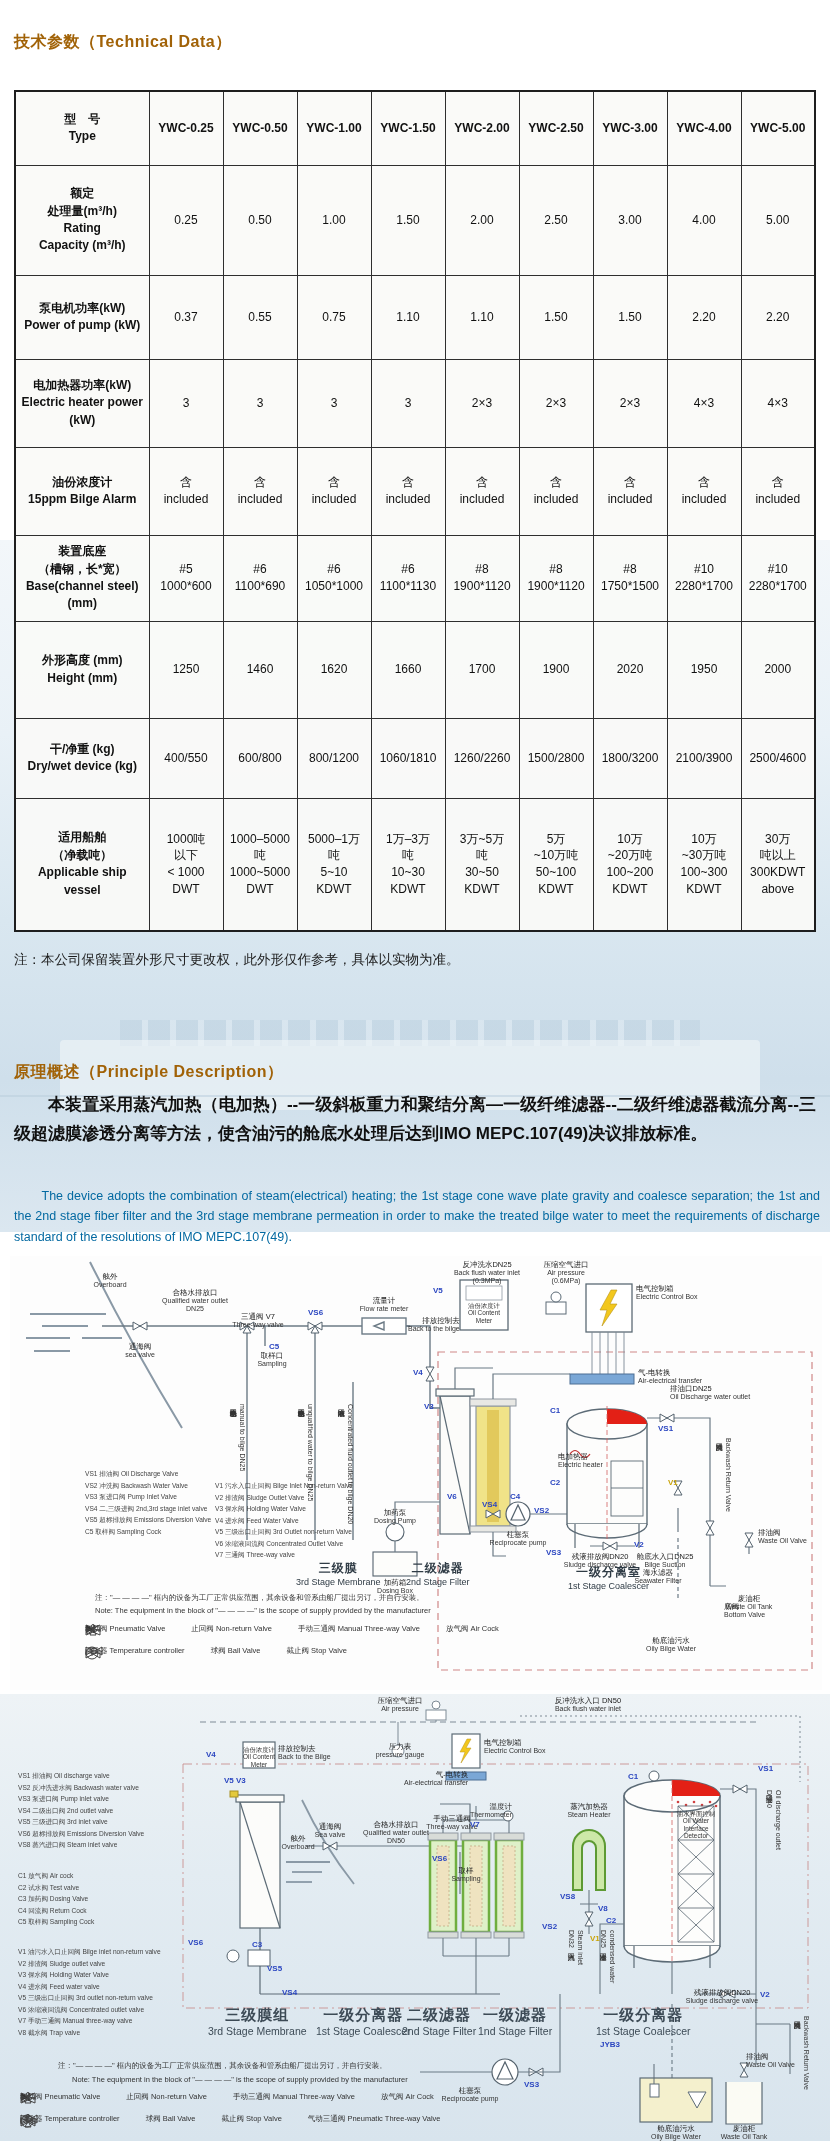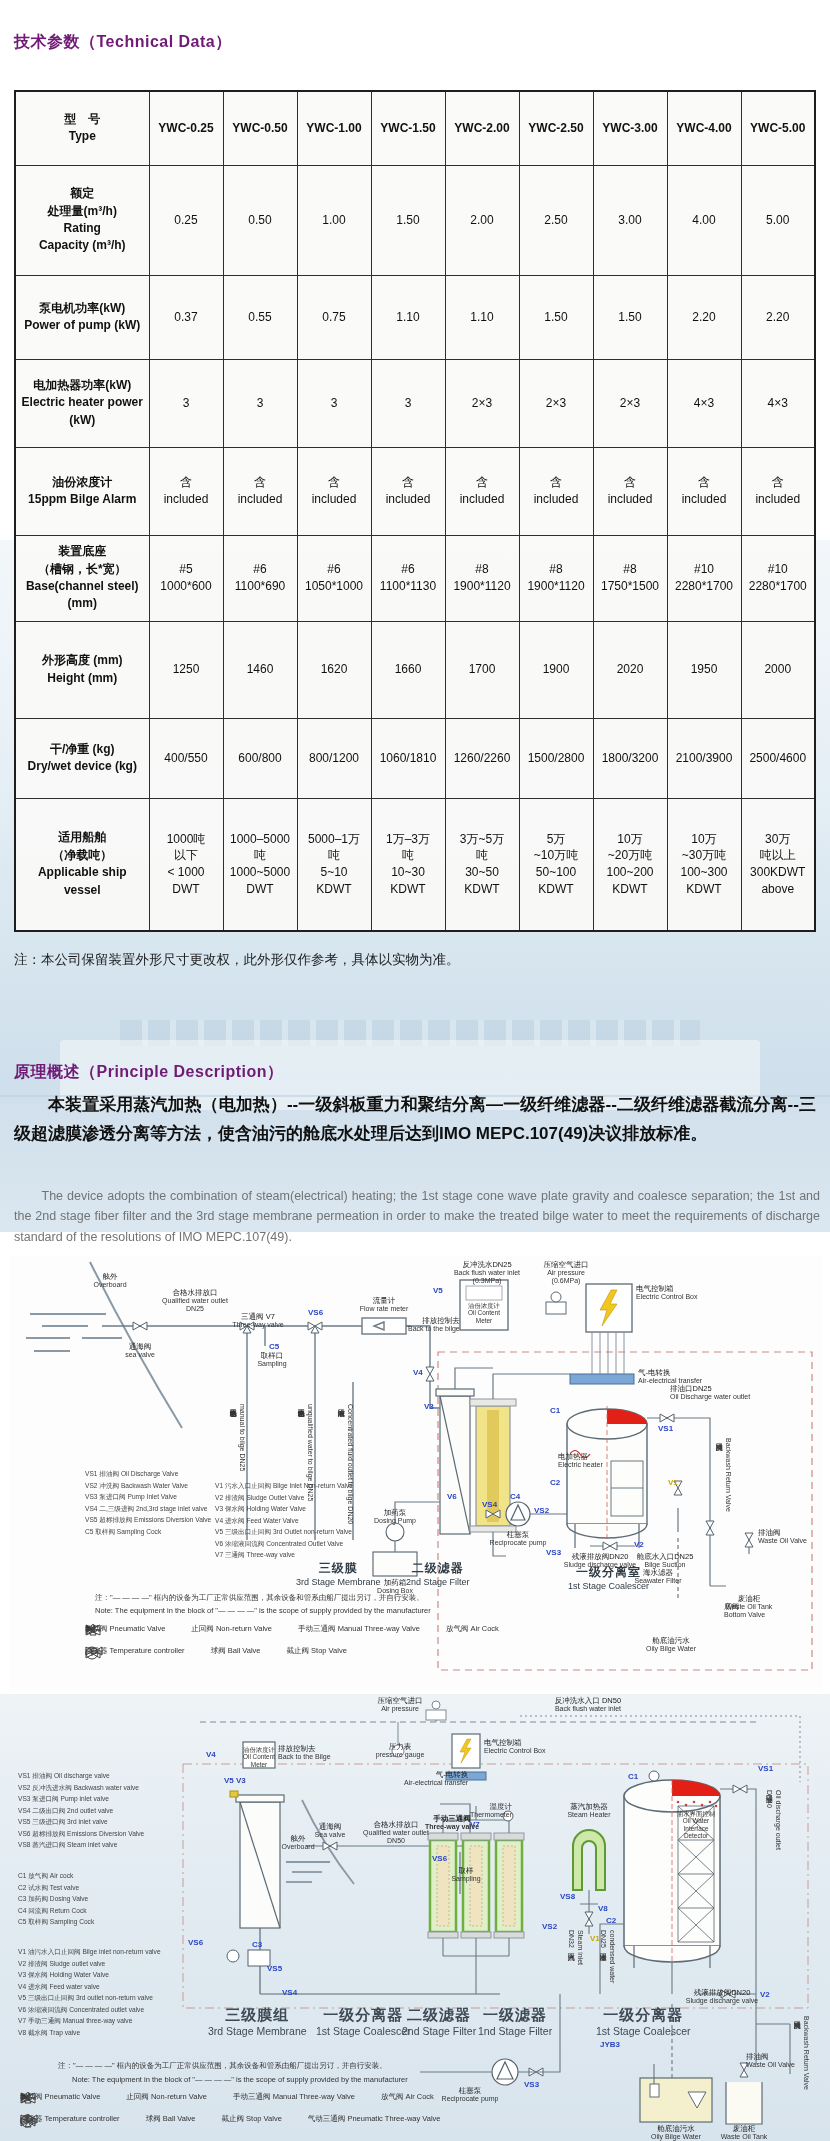--- a/index.html
+++ b/index.html
@@ -8,36 +8,36 @@
   
   .bg-band1{position:absolute;left:0;top:540px;width:830px;height:692px;
     background:linear-gradient(180deg,#f3f7fa 0%,#e9f1f7 28%,#d9e7f0 55%,#cfdfeb 78%,#dbe7f0 100%);}
   .bg-horizon{position:absolute;left:0;top:1095px;width:830px;height:2px;background:#b9cedd;opacity:.55;}
   .bg-hull{position:absolute;left:60px;top:1040px;width:700px;height:70px;background:#f2f6f9;opacity:.6;border-radius:4px;}
   .bg-boxes{position:absolute;left:120px;top:1020px;width:580px;height:26px;
     background:repeating-linear-gradient(90deg,#a9c2d4 0 22px,#e8f0f6 22px 28px);opacity:.28;}
   .bg-band2{position:absolute;left:0;top:1694px;width:830px;height:447px;
     background:linear-gradient(180deg,#eef3f6 0%,#e3ecf2 40%,#d8e4ed 100%);}
   
-  .sec-title{position:absolute;left:14px;margin:0;font-size:16px;font-weight:bold;color:#701a75;letter-spacing:.5px;}
+  .sec-title{position:absolute;left:14px;margin:0;font-size:16px;font-weight:bold;color:#a16207;letter-spacing:.5px;}
   
   table.spec{position:absolute;left:14px;top:90px;width:802px;border-collapse:collapse;table-layout:fixed;}
   table.spec td{border:1.6px solid #2e2e2e;text-align:center;vertical-align:middle;
     background:rgba(250,250,247,.93);font-size:12px;color:#111;padding:2px 1px;line-height:1.35;}
   table.spec td.rl{font-weight:600;}
   table.spec td.rl div{line-height:1.45;}
   table.spec tr.hdr td{font-weight:700;}
   table.spec{border:2.5px solid #1e1e1e;}
   .celllines div{line-height:1.4;}
   
   .note-zh{position:absolute;left:14px;top:951px;font-size:13.5px;color:#1c1c1c;}
   .note-en{position:absolute;left:14px;top:971px;width:806px;font-size:12.5px;line-height:1.45;color:#2a2a2a;}
   .zh-para{position:absolute;left:14px;top:1090px;width:802px;margin:0;font-size:17px;font-weight:600;
     color:#101010;line-height:1.72;text-indent:2em;text-align:justify;}
-  .en-para{position:absolute;left:14px;top:1186px;width:806px;margin:0;font-size:12.5px;color:#737373;
+  .en-para{position:absolute;left:14px;top:1186px;width:806px;margin:0;font-size:12.5px;color:#0369a1;
     line-height:1.62;text-indent:2.2em;text-align:justify;}
   
   .diagram{position:absolute;overflow:hidden;}
   #dg1{left:10px;top:1256px;width:812px;height:434px;background:#fdfdfd;}
   #dg2{left:0;top:1694px;width:830px;height:447px;background:transparent;}
   .diagram svg{position:absolute;left:0;top:0;}
   .d-lbl{position:absolute;font-size:7px;line-height:1.2;color:#333;text-align:center;white-space:nowrap;z-index:3;}
   .d-lbl div:first-child{font-size:7.5px;color:#222;}
   .ctr{transform:translateX(-50%);}
   .d-vlbl{position:absolute;writing-mode:vertical-lr;font-size:7px;line-height:1.25;color:#333;z-index:3;}
@@ -853,21 +853,21 @@
       </div>
     <div class="d-lbl ctr" style="left:330px;top:128px;">
         <div>通海阀</div>
         <div>Sea valve</div>
       </div>
     <div class="d-lbl ctr" style="left:396px;top:126px;">
         <div>合格水排放口</div>
         <div>Qualified water outlet</div>
         <div>DN50</div>
       </div>
-    <div class="d-lbl ctr" style="left:452px;top:120px;font-weight:bold;">
+    <div class="d-lbl ctr" style="left:452px;top:120px;">
         <div>手动三通阀</div>
         <div>Three-way valve</div>
       </div>
     <div class="tag" style="left:470px;top:126px;">V7</div>
     <div class="tag" style="left:432px;top:160px;">VS6</div>
     <div class="d-lbl ctr" style="left:466px;top:172px;">
         <div>取样</div>
         <div>Sampling</div>
       </div>
     <div class="d-lbl" style="left:470px;top:108px;text-align:right;">

